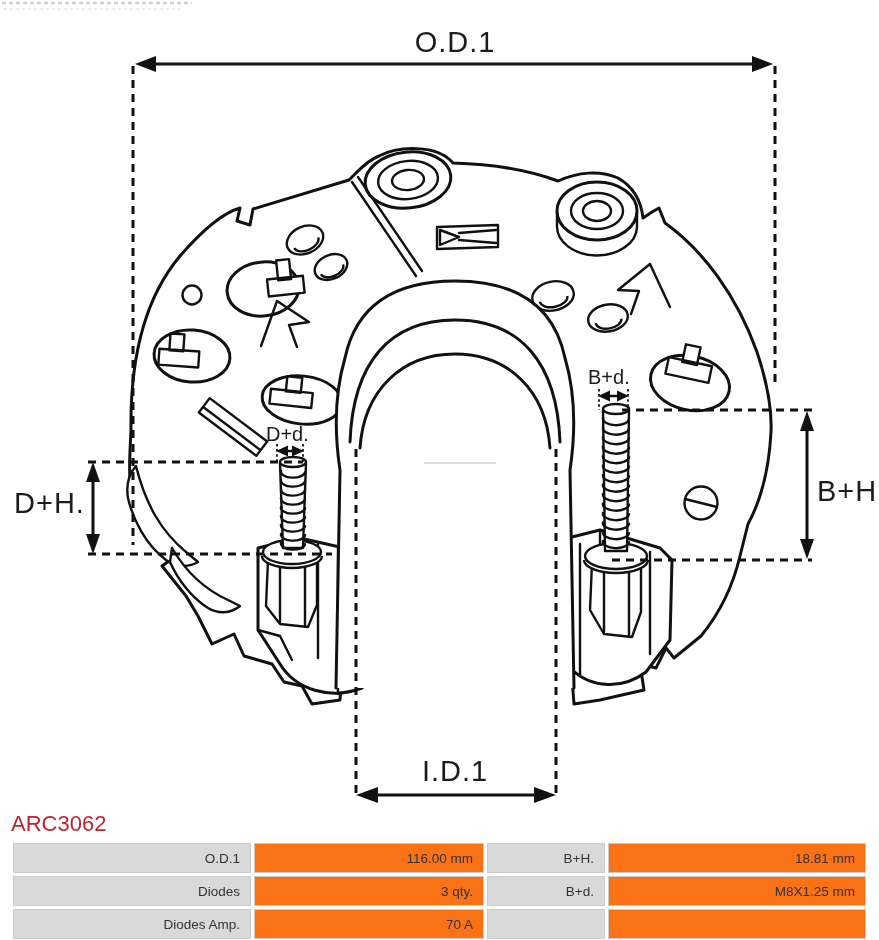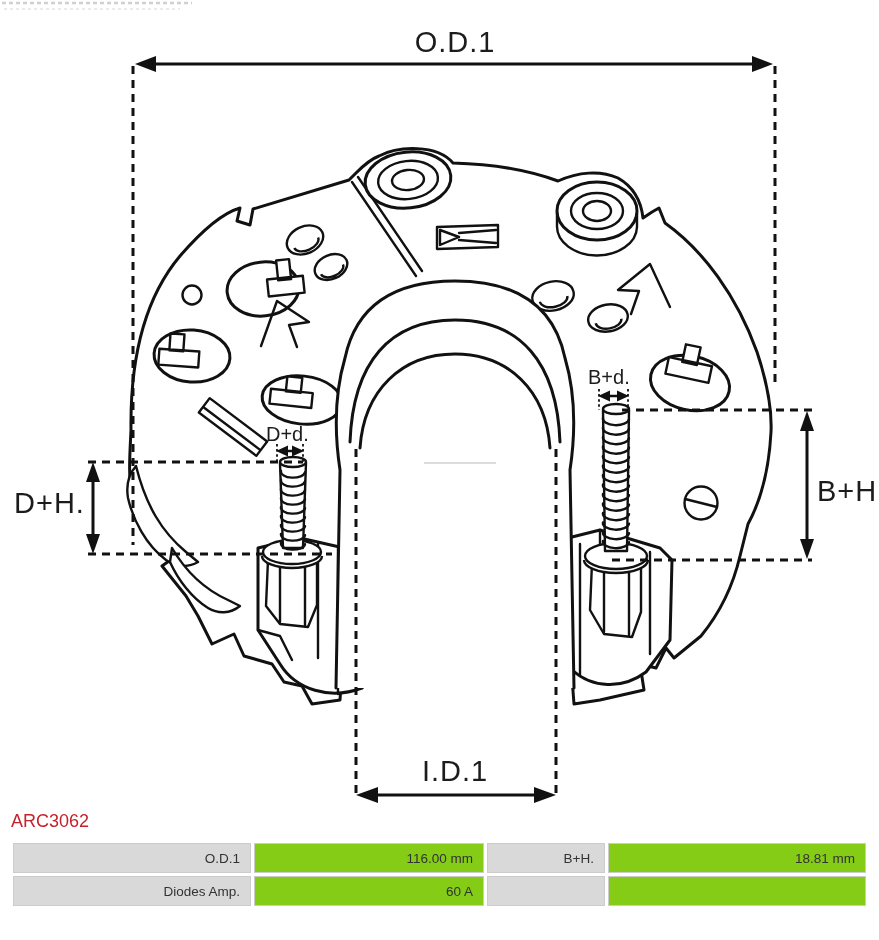--- a/index.html
+++ b/index.html
@@ -14,28 +14,28 @@
   .wfill2 { fill:#fff; stroke:#111; stroke-width:2.4; stroke-linejoin:round; }
   .dash { fill:none; stroke:#111; stroke-width:3; stroke-dasharray:8 6; }
   .dot  { fill:none; stroke:#111; stroke-width:1.8; stroke-dasharray:2.5 2.6; }
   .dim  { font-family:"Liberation Sans", sans-serif; font-size:29px; fill:#1c1c1c; letter-spacing:1px; }
   .dimsm{ font-family:"Liberation Sans", sans-serif; font-size:20px; fill:#1c1c1c; }
   .head { fill:#111; stroke:none; }
   .faint{ stroke:#dcdcdc; stroke-width:2; fill:none; }
   .wm   { fill:none; }
 
   
-  .part-number { position:absolute; left:11px; top:811px; font-size:18px; color:#c3232d; }
+  .part-number { position:absolute; left:11px; top:811px; font-size:22px; color:#c3232d; }
 
   
   .spec-wrap { position:absolute; left:10px; top:840px; }
   table.spec { border-collapse:separate; border-spacing:3px; width:859px; table-layout:fixed;
                font-size:13.5px; color:#333; }
   table.spec td { border:1px solid #ccc; padding:5px 10px; text-align:right; height:18px;
-                  background:#84cc16; overflow:hidden; white-space:nowrap; }
+                  background:#f97316; overflow:hidden; white-space:nowrap; }
   table.spec td.lbl { background:#d9d9d9; }
 </style>
 </head>
 <body>
 
 <div class="stage">
 
   <svg id="drawing" width="879" height="810" viewBox="0 0 879 810">
 
     <g>
@@ -257,21 +257,27 @@
           <col style="width:258px">
       </colgroup>
       <tbody>
         <tr>
           <td class="lbl">O.D.1</td>
           <td class="val">116.00 mm</td>
           <td class="lbl">B+H.</td>
           <td class="val">18.81 mm</td>
         </tr>
         <tr>
+          <td class="lbl">Diodes</td>
+          <td class="val">3 qty.</td>
+          <td class="lbl">B+d.</td>
+          <td class="val">M8X1.25 mm</td>
+        </tr>
+        <tr>
           <td class="lbl">Diodes Amp.</td>
-          <td class="val">60 A</td>
+          <td class="val">70 A</td>
           <td class="lbl"></td>
           <td class="val"></td>
         </tr>
       </tbody>
     </table>
   </div>
 </div>
 
 </body></html>

